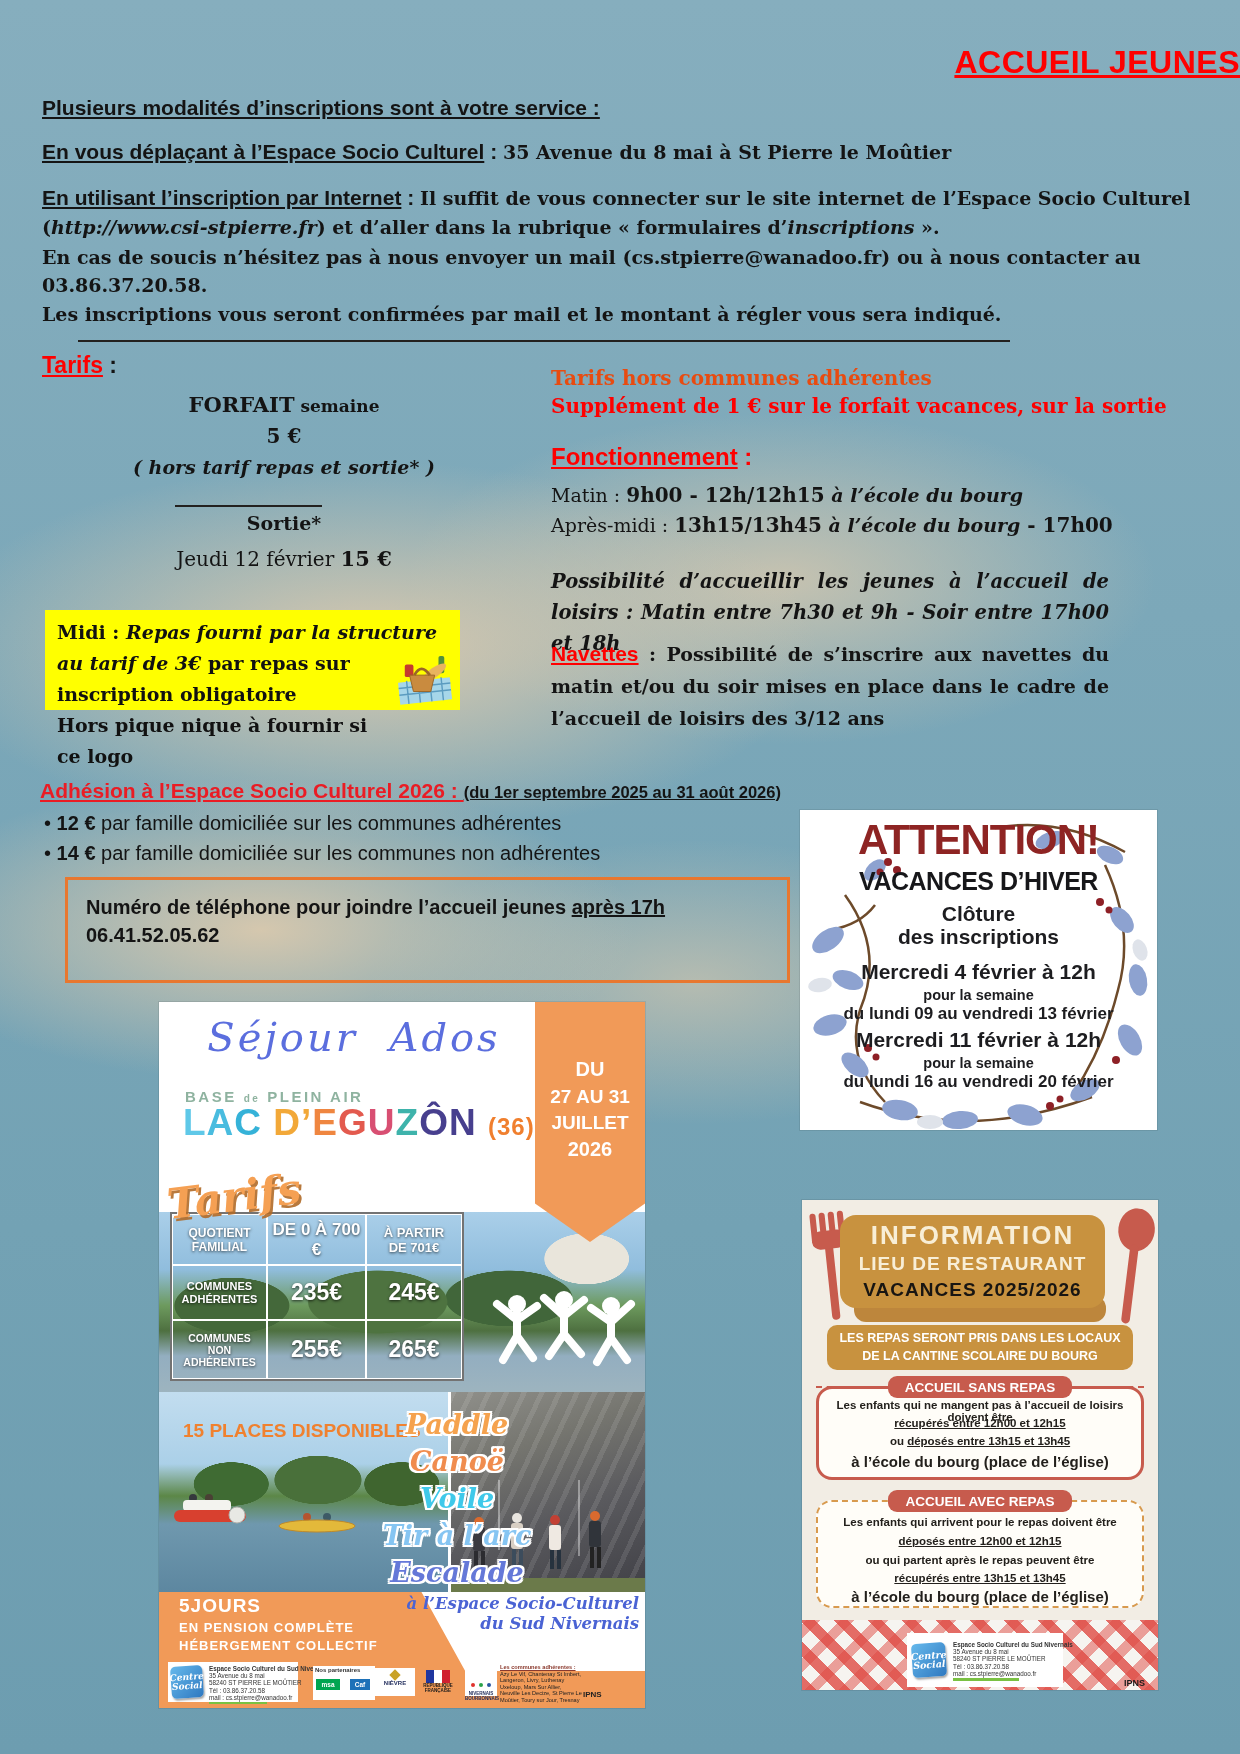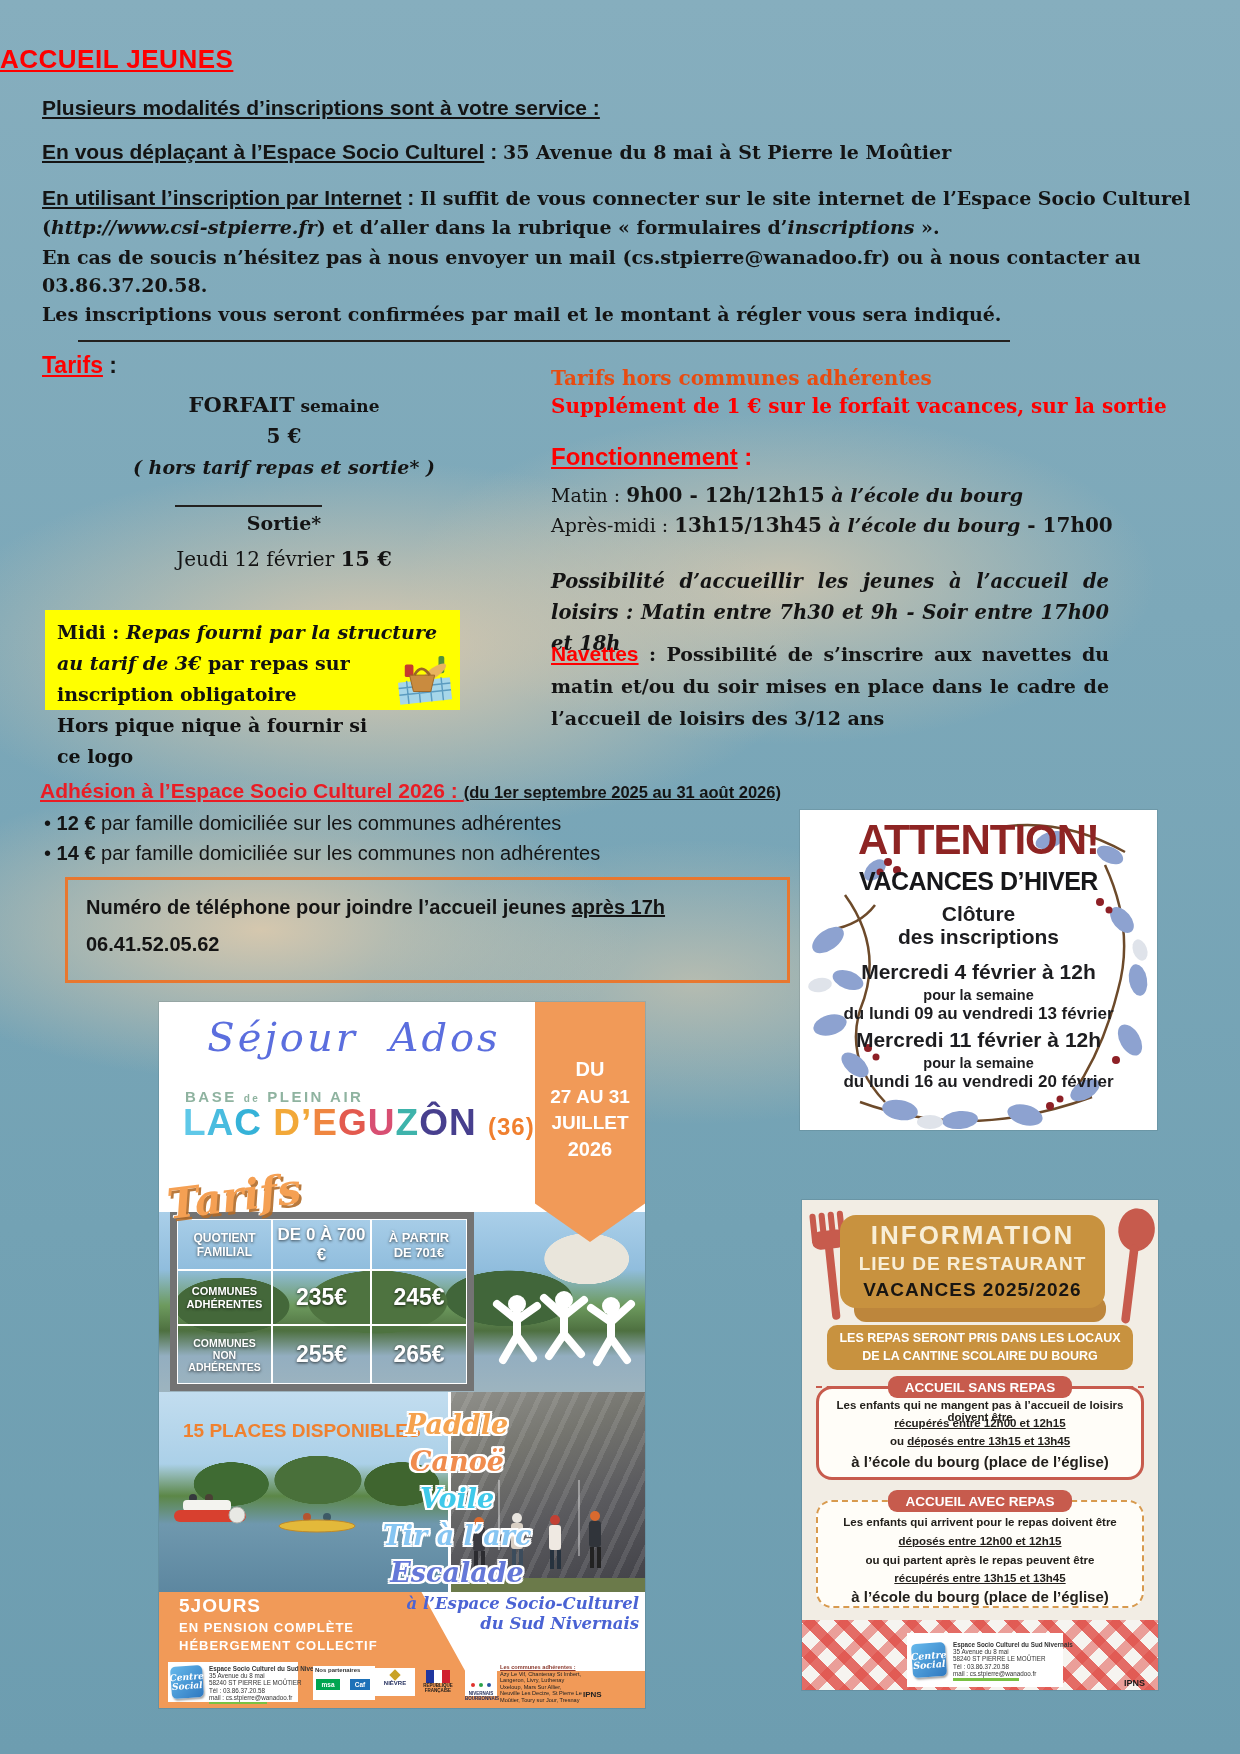--- a/index.html
+++ b/index.html
@@ -12,21 +12,21 @@
       linear-gradient(180deg,#86aebe 0%,#7ca8b9 35%,#73a2b4 70%,#6d9db0 100%);
   }
   .abs{position:absolute}
   .sans{font-family:"Liberation Sans","DejaVu Sans",sans-serif}
   .serif{font-family:"DejaVu Serif","Liberation Serif",serif}
   .b{font-weight:bold}.i{font-style:italic}.u{text-decoration:underline}
   .red{color:#fe0000}.blk{color:#141414}
   .ctr{text-align:center}
   .h1{font-size:21px;color:#141414}
   .body{font-size:19px;color:#141414}
-  .page-title{width:100%;text-align:left;font-size:26px;color:#fe0000;letter-spacing:.5px}
+  .page-title{width:100%;text-align:right;font-size:32px;color:#fe0000;letter-spacing:.5px}
   .hr{border-top:2px solid #23211f}
   .ybox{background:#ffff00;font-size:19px;line-height:31px;color:#111;padding:7px 12px;box-sizing:border-box}
   .phonebox{border:3px solid #e8772f;box-sizing:border-box;padding:16px 0 0 18px;font-size:20px;color:#141414}
   .poster{background:#fff;overflow:hidden;box-shadow:0 0 0 1px rgba(0,0,0,.08)}
   .att-txt{width:100%;text-align:center;position:absolute;z-index:2;color:#1d1d20;font-family:"Liberation Sans",sans-serif;font-weight:bold}
   .cell{border:1px solid #fff;display:flex;flex-direction:column;justify-content:center;align-items:center;
         color:#fff;font-family:"Liberation Sans",sans-serif;font-weight:bold;text-shadow:0 1px 3px rgba(0,0,0,.7);text-align:center}
   .band1{background:
       radial-gradient(ellipse 70px 42px at 88% 26%, #e9e5db 0 60%, transparent 61%),
       radial-gradient(ellipse 95px 46px at 15% 52%, #44683a 0 60%, transparent 61%),
@@ -147,21 +147,21 @@
     <span>•</span><span class="b"> 12 €</span><span> par famille domiciliée sur les communes adhérentes</span>
   </div>
   <div class="abs sans" style="left:44px;top:842px;font-size:20px;color:#141414">
     <span>•</span><span class="b"> 14 €</span><span> par famille domiciliée sur les communes non adhérentes</span>
   </div>
 
   <div class="abs phonebox" style="left:65px;top:877px;width:725px;height:106px">
     <div>
       <span class="sans b">Numéro de téléphone pour joindre l’accueil jeunes </span><span class="sans b u">après 17h</span>
     </div>
-    <div class="sans b" style="margin-top:14px">06.41.52.05.62</div>
+    <div class="sans b" style="margin-top:5px">06.41.52.05.62</div>
   </div>
 
   <div class="abs poster" style="left:800px;top:810px;width:357px;height:320px">
     <svg class="abs" style="left:0;top:0" width="357" height="320" viewBox="0 0 357 320">
       <g stroke="#6d4a2a" stroke-width="2.5" fill="none">
         <path d="M45 85 Q85 140 60 200 Q45 250 85 292"></path>
         <path d="M305 55 Q335 120 318 180 Q303 240 272 285"></path>
         <path d="M60 292 Q170 332 292 287"></path>
         <path d="M195 18 Q260 6 325 42"></path>
         <path d="M30 120 Q60 115 75 95"></path>
@@ -231,21 +231,21 @@
       <div style="top:56px;font-size:20px">DU</div>
       <div style="top:84px;font-size:19px">27 AU 31</div>
       <div style="top:110px;font-size:19px">JUILLET</div>
       <div style="top:136px;font-size:20px">2026</div>
     </div>
 
     <div class="abs band1" style="left:0;top:210px;width:486px;height:180px"></div>
 
     <div class="abs script-o" style="left:8px;top:170px;font-size:42px;transform:rotate(-7deg);z-index:4">Tarifs</div>
 
-    <div class="abs" style="left:11px;top:210px;width:290px;height:165px;display:grid;grid-template-columns:95px 99px 96px;grid-template-rows:51px 55px 59px;border:7px solid #737373;z-index:3">
+    <div class="abs" style="left:11px;top:210px;width:290px;height:165px;display:grid;grid-template-columns:95px 99px 96px;grid-template-rows:51px 55px 59px;border:2px solid #737373;z-index:3">
       <div class="cell" style="font-size:12px;line-height:14px">
           <span>QUOTIENT</span>
           <span>FAMILIAL</span>
         </div>
       <div class="cell" style="font-size:17px">
           <span>DE 0 À 700 €</span>
         </div>
       <div class="cell" style="font-size:13px;line-height:15px">
           <span>À PARTIR</span>
           <span>DE 701€</span>

